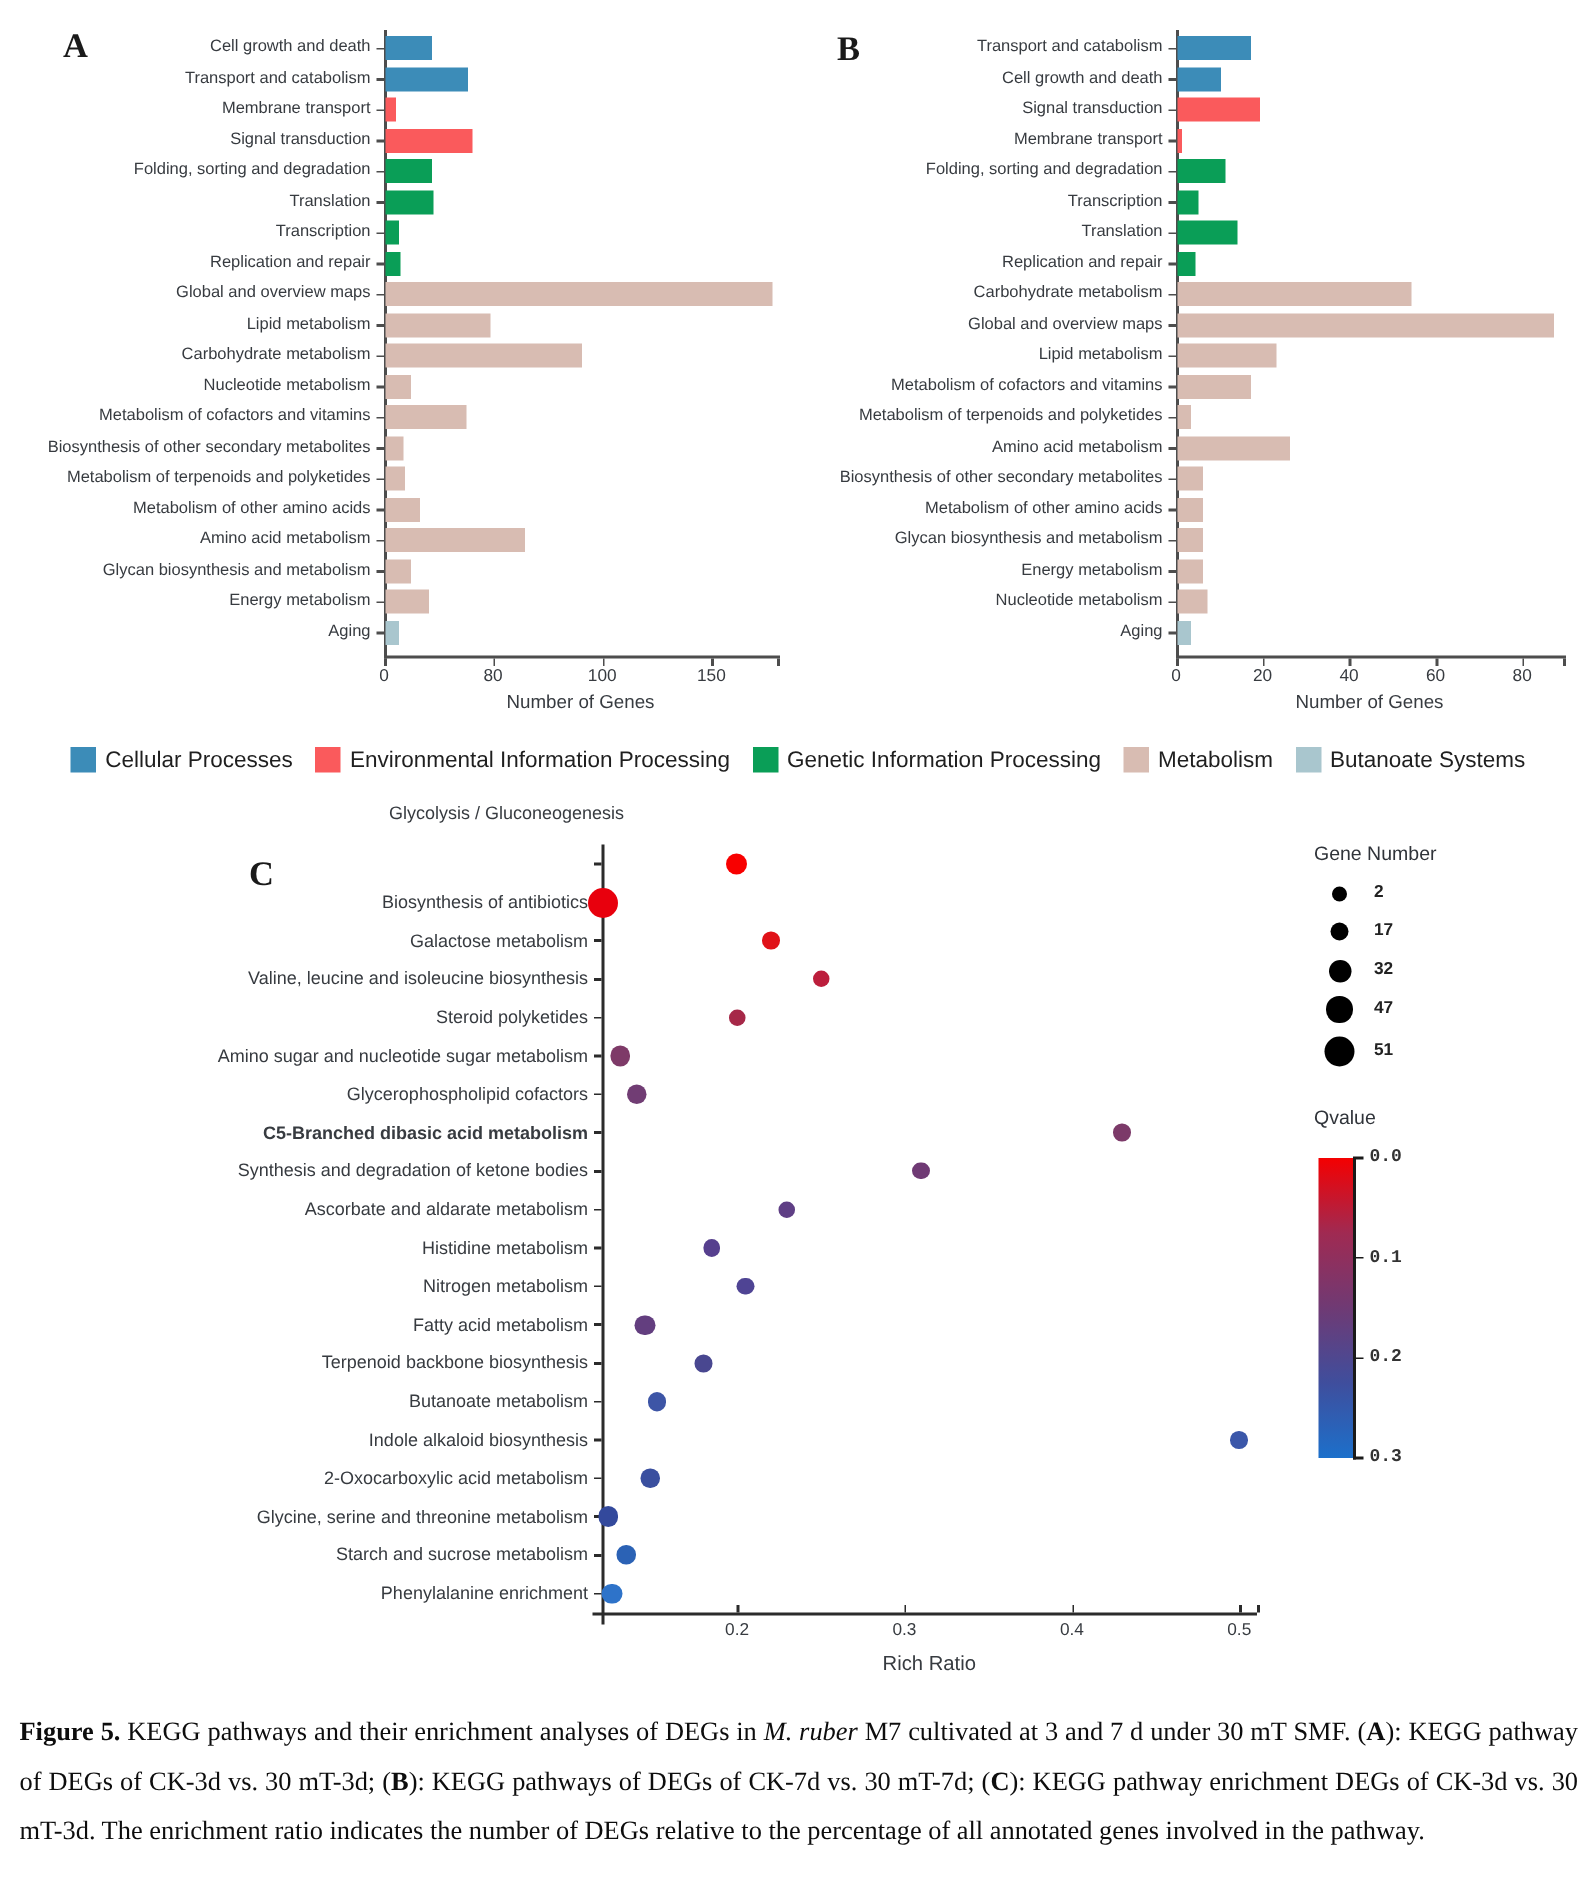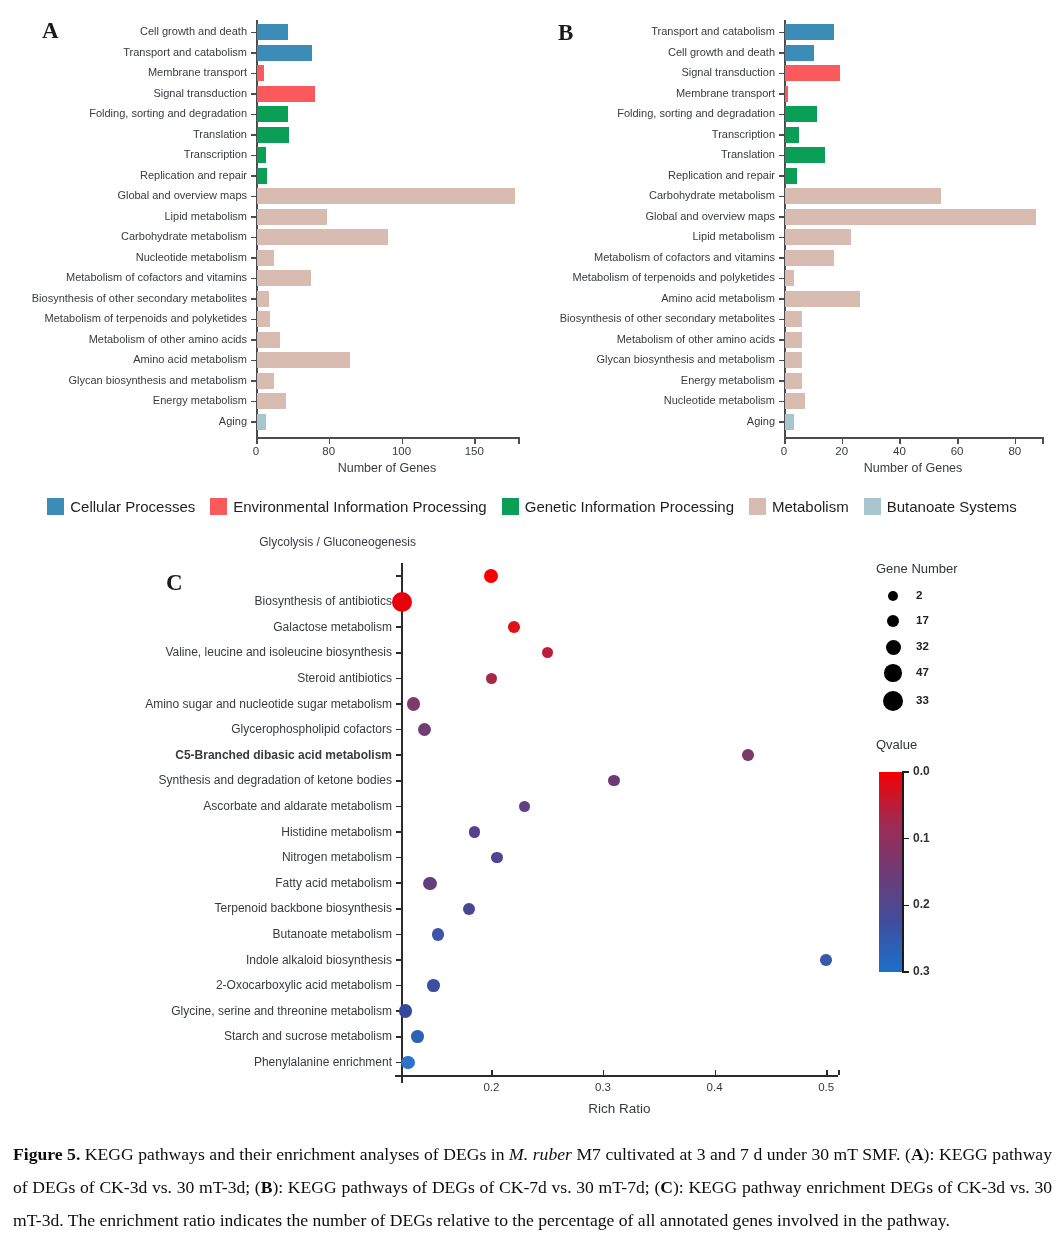--- a/index.html
+++ b/index.html
@@ -11,21 +11,21 @@
   .axis-title{font-size:12.5px;color:#373b40;text-align:center;}
   .legend-row{position:absolute;left:0;top:489px;width:1064px;height:34px;
               display:flex;justify-content:center;align-items:center;gap:15px;}
   .legend-item{display:flex;align-items:center;gap:6px;}
   .legend-swatch{width:17px;height:17px;flex:0 0 auto;}
   .legend-label{font-size:15px;color:#1f1f1f;white-space:nowrap;}
   .scatter-label{font-size:12px;color:#373b40;white-space:nowrap;text-align:right;}
   .rich-ratio-title{font-size:13.5px;color:#373b40;text-align:center;}
   .side-title{font-size:13px;color:#30343a;}
   .side-num{font-size:11.5px;font-weight:600;color:#222;}
-  .cbar-num{font-size:12px;font-weight:600;color:#333;}
+  .cbar-num{font-size:12px;font-weight:600;color:#333;font-family:Liberation Mono, monospace;}
   .dot{position:absolute;border-radius:50%;}
   .caption{position:absolute;left:13px;top:1138px;width:1039px;
            font-family:"Liberation Serif",serif;font-size:17.6px;line-height:32.8px;
            color:#0d0d0d;text-align:justify;}
 </style>
 </head>
 <body>
 
 <div class="page">
   <div id="panelA">
@@ -221,21 +221,21 @@
       <div class="dot" style="left: 484.396px; top: 569px; width: 14px; height: 14px; background: rgb(248, 0, 0);"></div>
       <div class="scatter-label" style="position: absolute; left: 0px; top: 594.1px; width: 392px;">Biosynthesis of antibiotics</div>
       <div style="position: absolute; left: 396px; top: 600.85px; width: 5px; height: 1.5px; background: rgb(43, 43, 43);"></div>
       <div class="dot" style="left: 392.116px; top: 591.6px; width: 20px; height: 20px; background: rgb(232, 0, 13);"></div>
       <div class="scatter-label" style="position: absolute; left: 0px; top: 619.7px; width: 392px;">Galactose metabolism</div>
       <div style="position: absolute; left: 396px; top: 626.45px; width: 5px; height: 1.5px; background: rgb(43, 43, 43);"></div>
       <div class="dot" style="left: 507.883px; top: 621.367px; width: 11.6667px; height: 11.6667px; background: rgb(224, 18, 24);"></div>
       <div class="scatter-label" style="position: absolute; left: 0px; top: 645.3px; width: 392px;">Valine, leucine and isoleucine biosynthesis</div>
       <div style="position: absolute; left: 396px; top: 652.05px; width: 5px; height: 1.5px; background: rgb(43, 43, 43);"></div>
       <div class="dot" style="left: 541.696px; top: 647.3px; width: 11px; height: 11px; background: rgb(188, 30, 60);"></div>
-      <div class="scatter-label" style="position: absolute; left: 0px; top: 670.9px; width: 392px;">Steroid antibiotics</div>
+      <div class="scatter-label" style="position: absolute; left: 0px; top: 670.9px; width: 392px;">Steroid polyketides</div>
       <div style="position: absolute; left: 396px; top: 677.65px; width: 5px; height: 1.5px; background: rgb(43, 43, 43);"></div>
       <div class="dot" style="left: 485.979px; top: 672.983px; width: 10.8333px; height: 10.8333px; background: rgb(166, 40, 72);"></div>
       <div class="scatter-label" style="position: absolute; left: 0px; top: 696.5px; width: 392px;">Amino sugar and nucleotide sugar metabolism</div>
       <div style="position: absolute; left: 396px; top: 703.25px; width: 5px; height: 1.5px; background: rgb(43, 43, 43);"></div>
       <div class="dot" style="left: 406.609px; top: 697.333px; width: 13.3333px; height: 13.3333px; background: rgb(126, 58, 104);"></div>
       <div class="scatter-label" style="position: absolute; left: 0px; top: 722.1px; width: 392px;">Glycerophospholipid cofactors</div>
       <div style="position: absolute; left: 396px; top: 728.85px; width: 5px; height: 1.5px; background: rgb(43, 43, 43);"></div>
       <div class="dot" style="left: 417.769px; top: 722.933px; width: 13.3333px; height: 13.3333px; background: rgb(113, 61, 116);"></div>
       <div class="scatter-label" style="position: absolute; left: 0px; top: 747.7px; width: 392px; font-weight: bold;">C5-Branched dibasic acid metabolism</div>
       <div style="position: absolute; left: 396px; top: 754.45px; width: 5px; height: 1.5px; background: rgb(43, 43, 43);"></div>
@@ -279,21 +279,21 @@
       <div class="side-title" style="position: absolute; left: 876px; top: 561px;">Gene Number</div>
       <div class="dot" style="left: 888px; top: 591px; width: 10px; height: 10px; background: rgb(0, 0, 0);"></div>
       <div class="side-num" style="position: absolute; left: 916px; top: 589px; width: 40px;">2</div>
       <div class="dot" style="left: 886.75px; top: 614.75px; width: 12.5px; height: 12.5px; background: rgb(0, 0, 0);"></div>
       <div class="side-num" style="position: absolute; left: 916px; top: 614px; width: 40px;">17</div>
       <div class="dot" style="left: 885.5px; top: 639.5px; width: 15px; height: 15px; background: rgb(0, 0, 0);"></div>
       <div class="side-num" style="position: absolute; left: 916px; top: 640px; width: 40px;">32</div>
       <div class="dot" style="left: 884.25px; top: 664.25px; width: 17.5px; height: 17.5px; background: rgb(0, 0, 0);"></div>
       <div class="side-num" style="position: absolute; left: 916px; top: 666px; width: 40px;">47</div>
       <div class="dot" style="left: 883px; top: 691px; width: 20px; height: 20px; background: rgb(0, 0, 0);"></div>
-      <div class="side-num" style="position: absolute; left: 916px; top: 694px; width: 40px;">33</div>
+      <div class="side-num" style="position: absolute; left: 916px; top: 694px; width: 40px;">51</div>
       <div class="side-title" style="position: absolute; left: 876px; top: 737px;">Qvalue</div>
       <div style="position: absolute; left: 879px; top: 772px; width: 23px; height: 200px; background: linear-gradient(rgb(244, 0, 1) 0%, rgb(160, 42, 82) 25%, rgb(111, 58, 116) 50%, rgb(63, 78, 157) 75%, rgb(28, 112, 203) 100%);"></div>
       <div style="position: absolute; left: 902px; top: 772px; width: 1.5px; height: 201px; background: rgb(26, 26, 26);"></div>
       <div style="position: absolute; left: 902px; top: 771.25px; width: 7px; height: 1.5px; background: rgb(26, 26, 26);"></div>
       <div class="cbar-num" style="position: absolute; left: 913px; top: 764px; width: 36px;">0.0</div>
       <div style="position: absolute; left: 902px; top: 837.95px; width: 7px; height: 1.5px; background: rgb(26, 26, 26);"></div>
       <div class="cbar-num" style="position: absolute; left: 913px; top: 830.7px; width: 36px;">0.1</div>
       <div style="position: absolute; left: 902px; top: 904.55px; width: 7px; height: 1.5px; background: rgb(26, 26, 26);"></div>
       <div class="cbar-num" style="position: absolute; left: 913px; top: 897.3px; width: 36px;">0.2</div>
       <div style="position: absolute; left: 902px; top: 971.25px; width: 7px; height: 1.5px; background: rgb(26, 26, 26);"></div>

